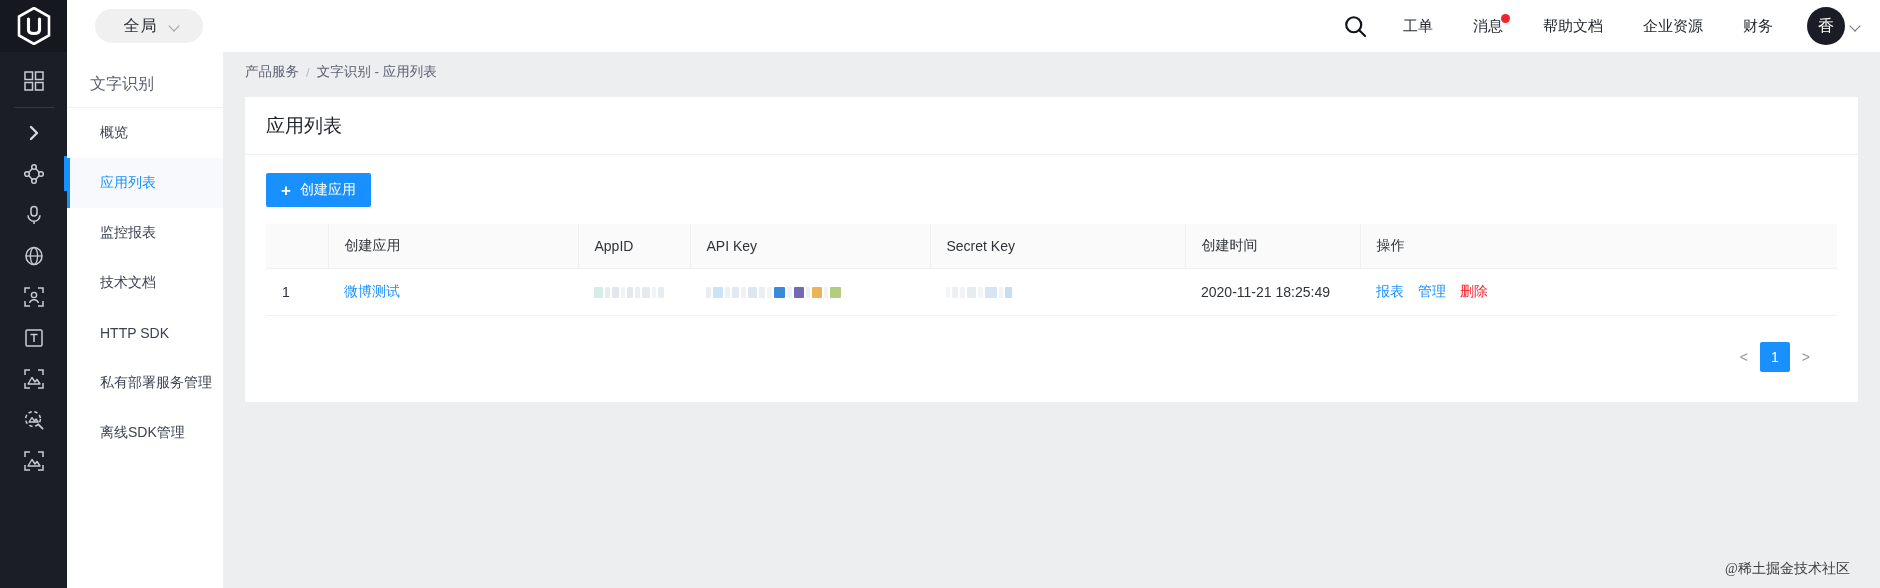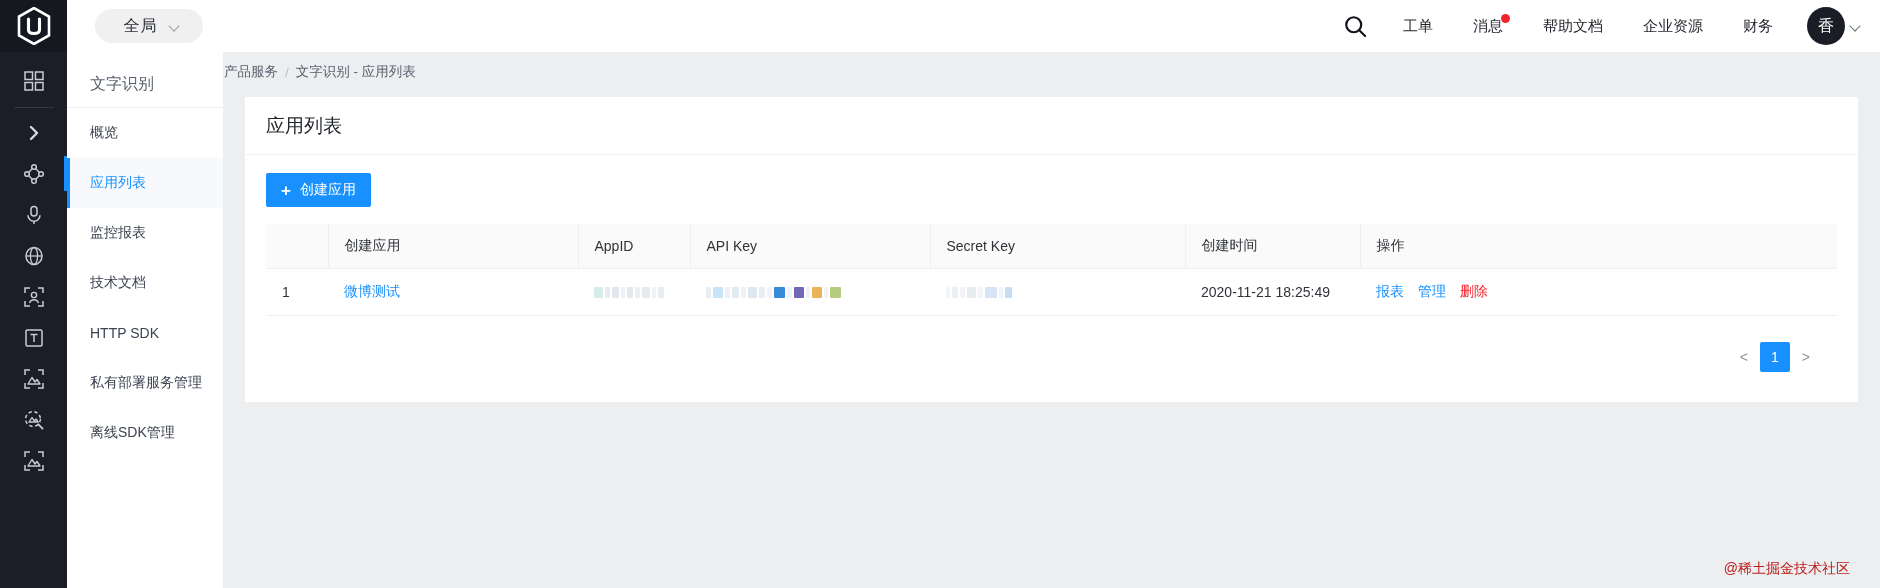--- a/index.html
+++ b/index.html
@@ -108,41 +108,42 @@
   }
   .submenu-title {
     height: 46px; display:flex; align-items:center;
     padding: 0 17px 0 23px;
     font-size: 16px; color: #5b6270;
     border-bottom: 1px solid #f0f0f0;
     margin-top: 10px;
   }
   .menu-item {
     height: 50px; display:flex; align-items:center;
-    padding-left: 23px;
+    padding-left: 33px;
     font-size: 14px; color: #3c4250;
     cursor: pointer; position: relative;
     white-space: nowrap;
   }
   .menu-item.active {
     color: #1890ff; background: #f7f9fc;
   }
   .menu-item.active:before {
     content:""; position:absolute; left:0; top:0; bottom:0; width:3px; background:#1890ff;
   }
 
   
   .main {
     flex: 1 1 auto; min-width:0;
     background: #eceef0;
     display:flex; flex-direction: column;
     position: relative;
   }
   .breadcrumb {
     height: 40px; display:flex; align-items:center;
+    padding-left: 21px;
     font-size: 13.5px; color: #5b6270;
     gap: 7px;
   }
   .bc-sep { color: #b8bdc6; }
   .bc-item { color: #5b6270; }
 
   .card {
     margin: 5px 22px 0 21px;
     background: #ffffff;
     min-height: 294px;
@@ -206,22 +207,23 @@
     display:flex; align-items:center; justify-content:center;
     font-size: 14px; color: #8d949e; cursor: pointer;
   }
   .pg-num {
     width: 30px; height: 30px; padding:0;
     background: #1890ff; color:#fff; border-radius: 2px;
   }
 
   .watermark {
     position: absolute; right: 30px; bottom: 10px;
-    font-size: 14px; color: #b91c1c;
+    font-size: 14px; color: #404040;
     user-select: none;
+    font-family: Liberation Serif, serif;
   }
 </style>
 </head>
 <body>
 
 <div class="app">
 
   <div class="topbar">
 
     <div class="logo-box">

